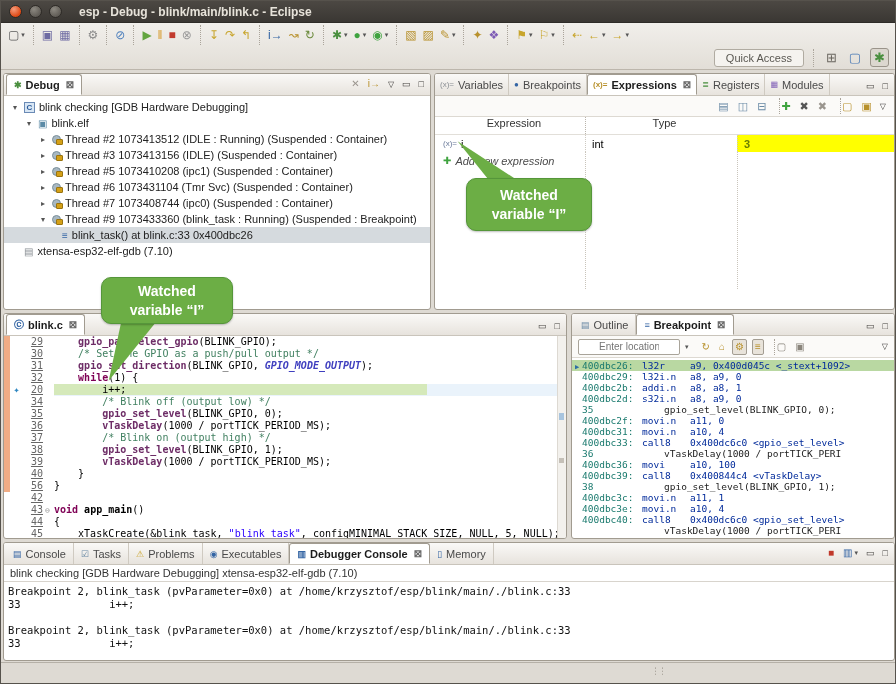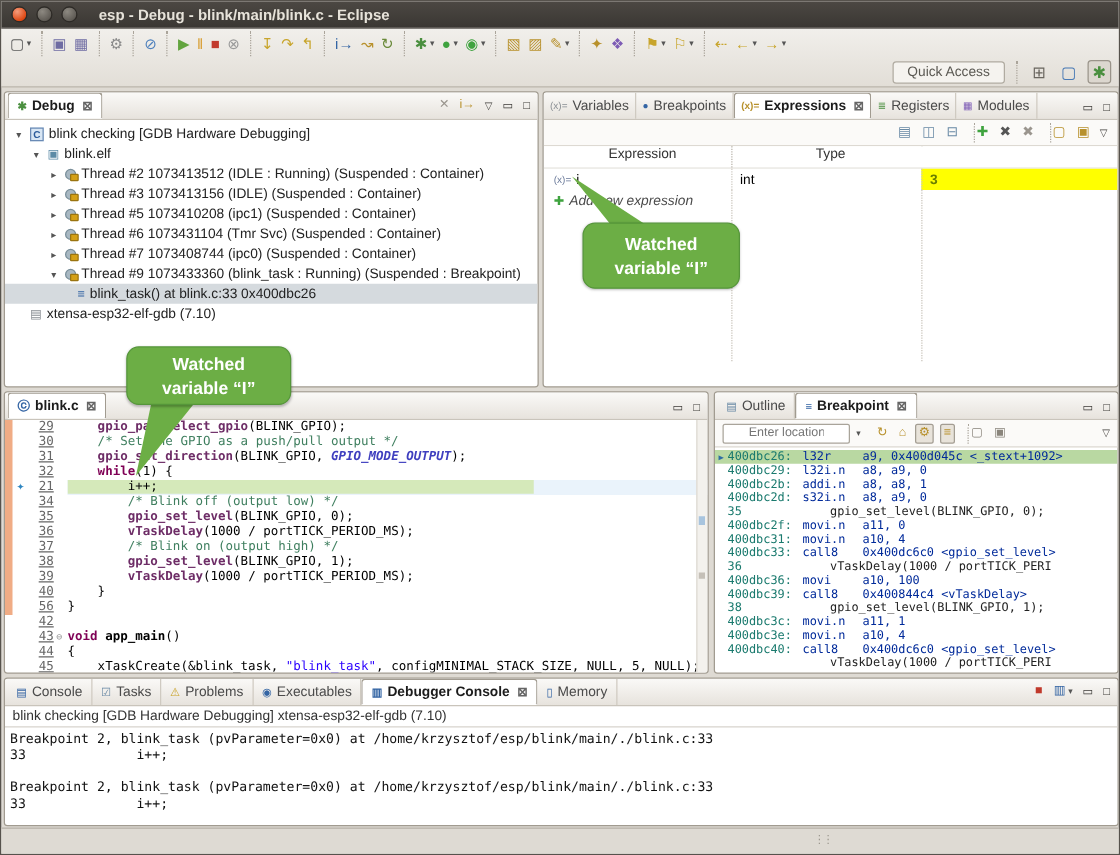--- a/index.html
+++ b/index.html
@@ -471,21 +471,21 @@
           <div class="eline chg">
           <span class="chgbar"></span>
           <span class="bpcol"></span>
           <span class="lnum">32</span>
           <span class="foldcol"></span>
           <span class="code"><span class="seg pl">    </span><span class="seg kw">while</span><span class="seg pl">(1) {</span></span>
         </div>
           <div class="eline chg current bp">
           <span class="chgbar"></span>
           <span class="bpcol"><span class="bpicon"></span></span>
-          <span class="lnum">21</span>
+          <span class="lnum">20</span>
           <span class="foldcol"></span>
           <span class="code"><span class="seg hl">        i++;                                                  </span></span>
         </div>
           <div class="eline chg">
           <span class="chgbar"></span>
           <span class="bpcol"></span>
           <span class="lnum">34</span>
           <span class="foldcol"></span>
           <span class="code"><span class="seg pl">        </span><span class="seg cm">/* Blink off (output low) */</span></span>
         </div>

